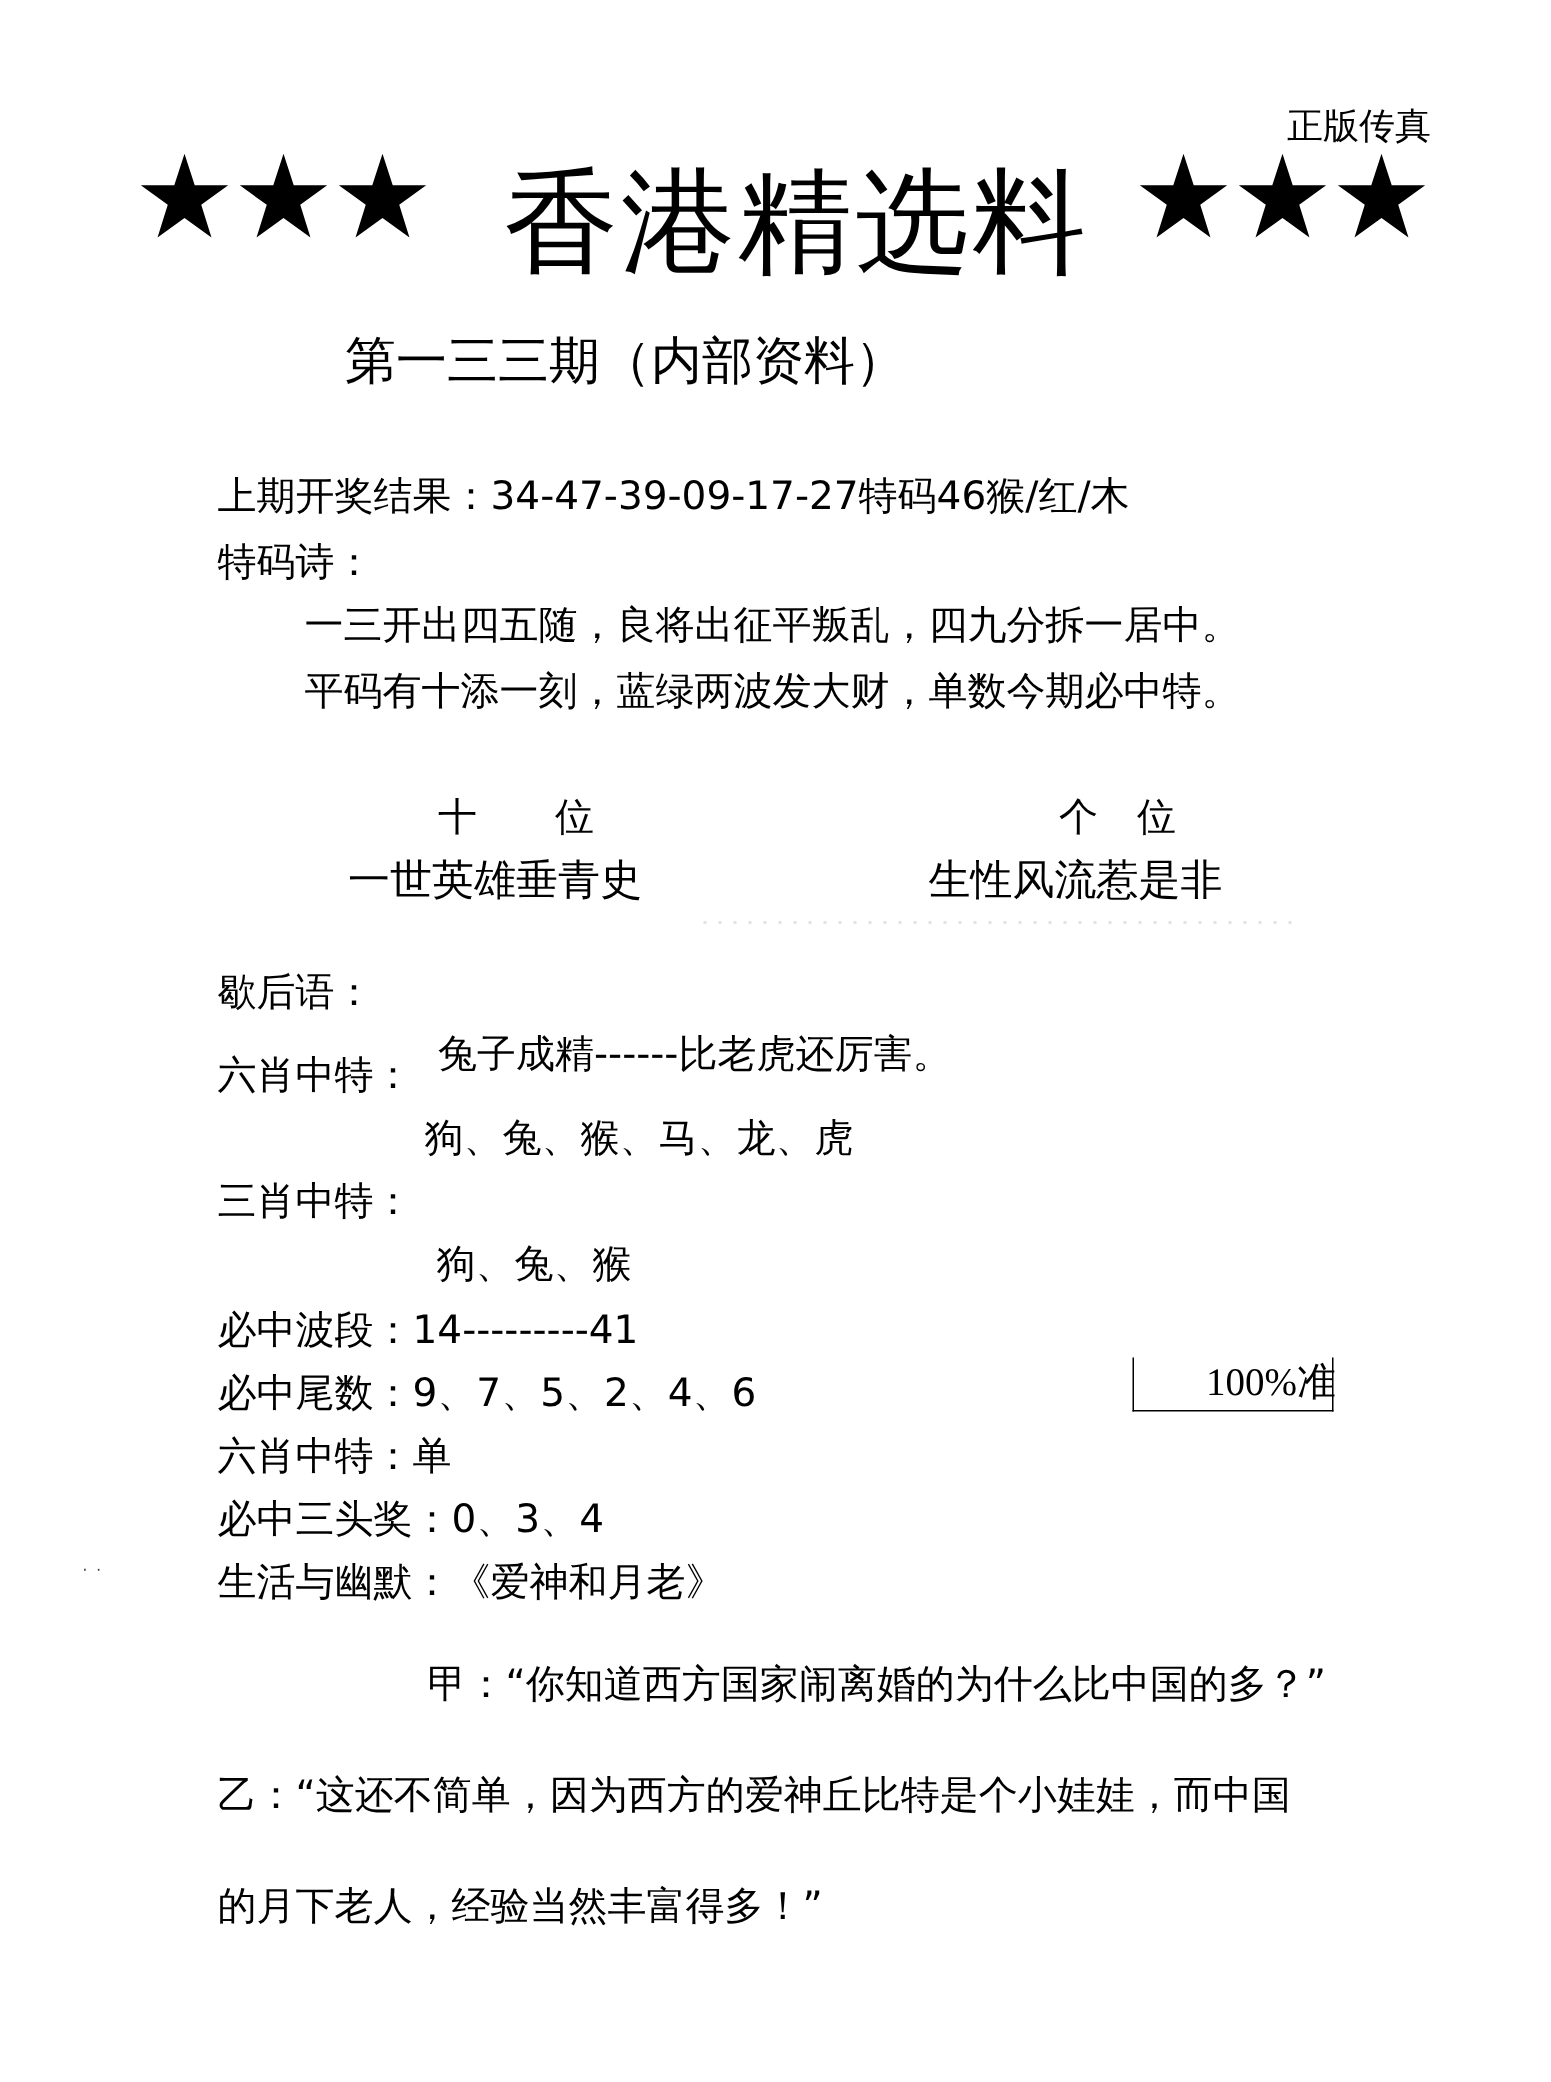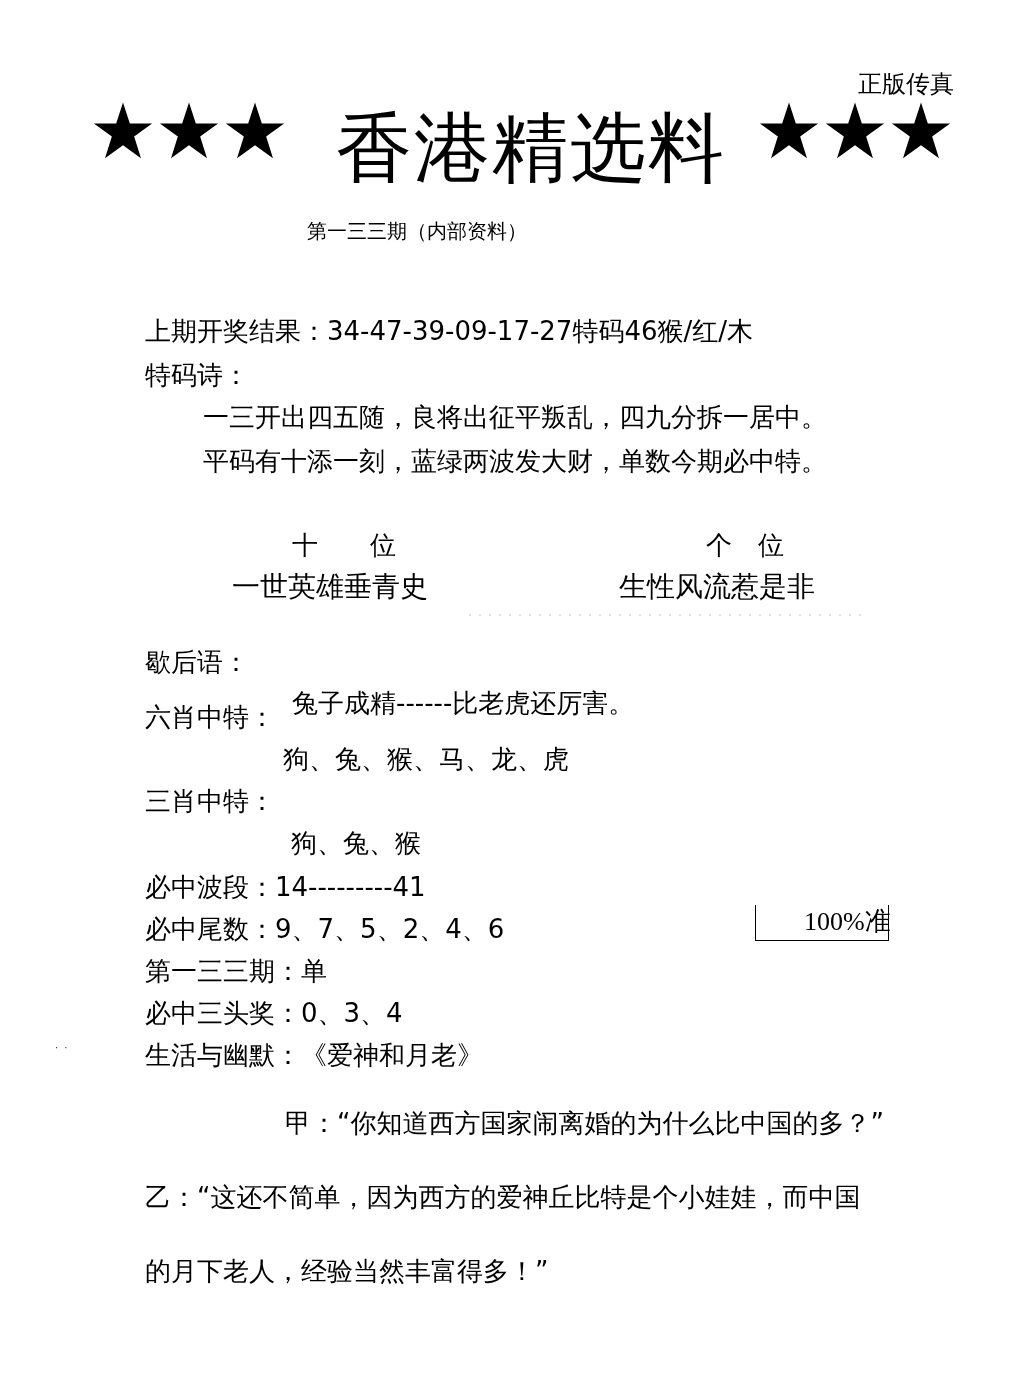--- a/index.html
+++ b/index.html
@@ -38,21 +38,21 @@
   .main-title {
     left: 336px; top: 102px;
     font-size: 76px;
     letter-spacing: 2px;
     line-height: 92px;
   }
 
   .issue {
     left: 0; width: 834px; top: 218px;
     text-align: center;
-    font-size: 20px;
+    font-size: 34px;
   }
 
   .line {
     font-size: 26px;
     line-height: 34px;
   }
 
   .result   { left: 145px; top: 314px; }
   .poem-lbl { left: 145px; top: 358px; }
   .poem1    { left: 203px; top: 400px; }
@@ -159,21 +159,21 @@
 <div class="abs line xhy-lbl">歇后语：</div>
 <div class="abs line xhy-val">兔子成精------比老虎还厉害。</div>
 
 <div class="abs line six-lbl">六肖中特：</div>
 <div class="abs line six-val">狗、兔、猴、马、龙、虎</div>
 <div class="abs line three-lbl">三肖中特：</div>
 <div class="abs line three-val">狗、兔、猴</div>
 
 <div class="abs line wave">必中波段：14---------41</div>
 <div class="abs line tail">必中尾数：9、7、5、2、4、6</div>
-<div class="abs line odd">第一三三期：单</div>
+<div class="abs line odd">六肖中特：单</div>
 <div class="abs line head3">必中三头奖：0、3、4</div>
 <div class="abs line humor">生活与幽默：《爱神和月老》</div>
 
 <div class="abs box100">100%准</div>
 
 <div class="abs dots">··</div>
 
 <div class="abs line dlg-a">甲：“你知道西方国家闹离婚的为什么比中国的多？”</div>
 <div class="abs line dlg-b1">乙：“这还不简单，因为西方的爱神丘比特是个小娃娃，而中国</div>
 <div class="abs line dlg-b2">的月下老人，经验当然丰富得多！”</div>

